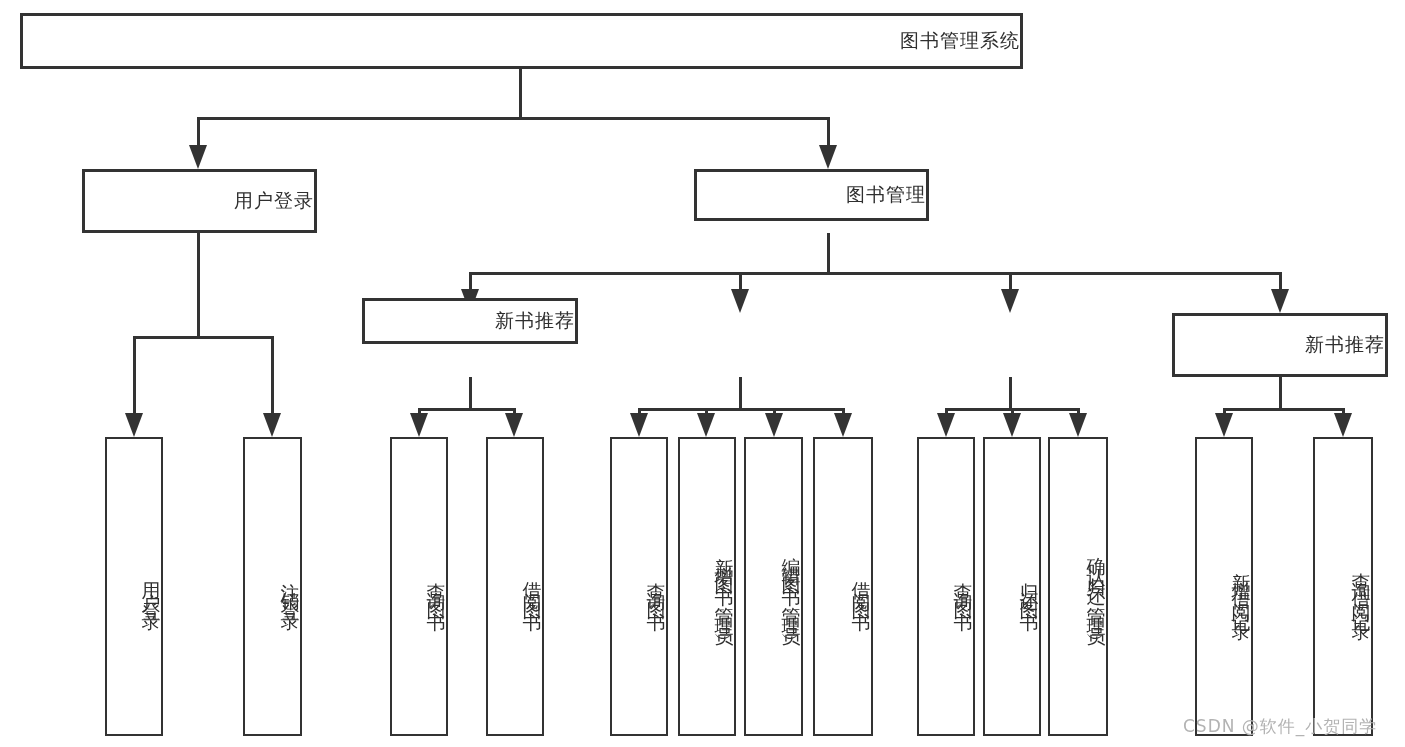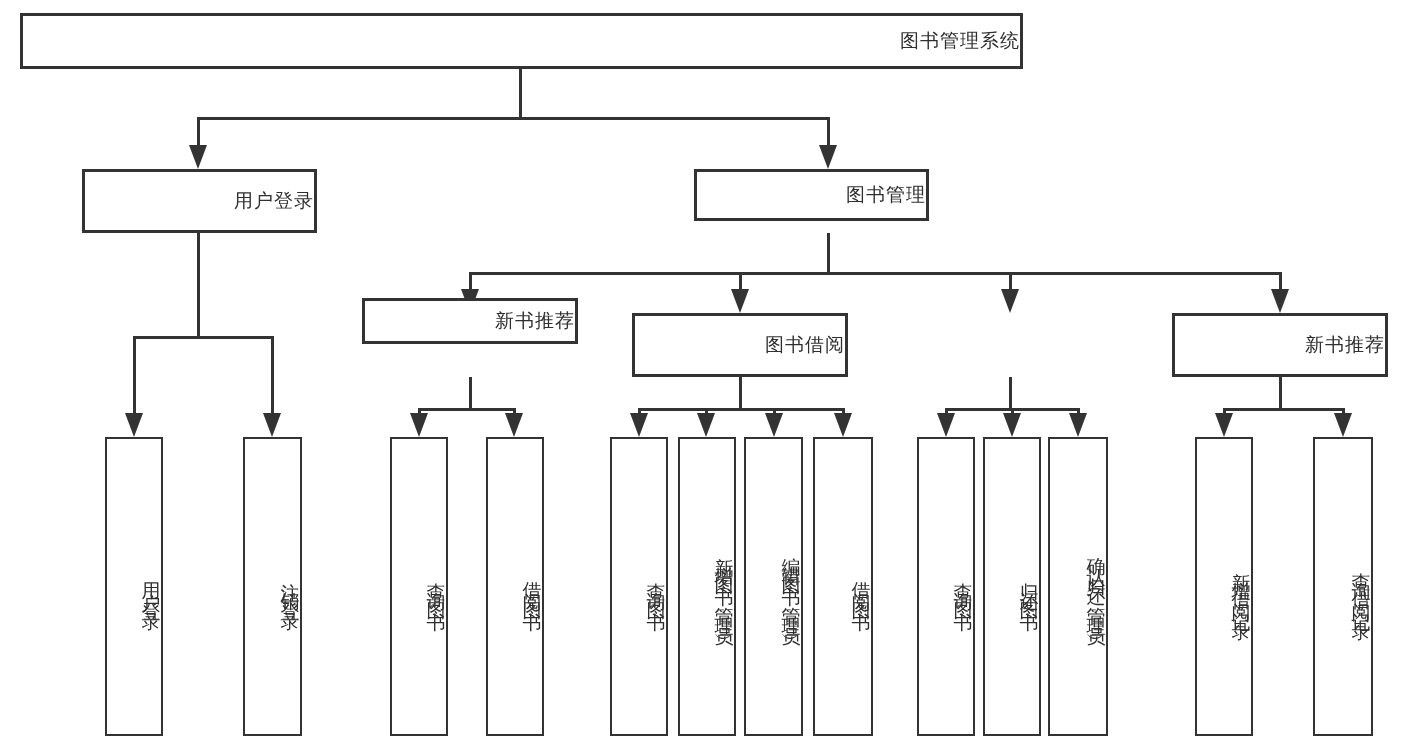--- a/index.html
+++ b/index.html
@@ -74,23 +74,20 @@
   <div class="vline" style="left:738.5px;top:272px;height:20px;"></div>
   <div class="ahead" style="left:731px;top:289px;"></div>
   <div class="vline" style="left:1008.5px;top:272px;height:20px;"></div>
   <div class="ahead" style="left:1001px;top:289px;"></div>
   <div class="vline" style="left:1278.5px;top:272px;height:20px;"></div>
   <div class="ahead" style="left:1271px;top:289px;"></div>
 
   <div class="box" style="left:362px;top:298px;width:216px;height:46px;">
     <span>新书推荐</span>
   </div>
-  <div class="box" style="left:632px;top:313px;width:216px;height:64px;">
-    <span>图书借阅</span>
-  </div>
   <div class="box" style="left:1172px;top:313px;width:216px;height:64px;">
     <span>新书推荐</span>
   </div>
 
   <div class="vline" style="left:468.5px;top:377px;height:34px;"></div>
   <div class="hline" style="left:417.5px;top:408px;width:98px;"></div>
   <div class="vline" style="left:417.5px;top:408px;height:8px;"></div>
   <div class="ahead" style="left:410px;top:413px;"></div>
   <div class="vline" style="left:512.5px;top:408px;height:8px;"></div>
   <div class="ahead" style="left:505px;top:413px;"></div>
@@ -152,14 +149,15 @@
   <div class="vline" style="left:1341.5px;top:408px;height:8px;"></div>
   <div class="ahead" style="left:1334px;top:413px;"></div>
 
   <div class="box leaf" style="left:1195px;top:437px;width:58px;height:299px;">
     <span class="vtext">新增借阅记录</span>
   </div>
   <div class="box leaf" style="left:1313px;top:437px;width:60px;height:299px;">
     <span class="vtext">查询借阅记录</span>
   </div>
 
+  <div class="watermark">CSDN @软件_小贺同学</div>
 
 </div>
 
 </body></html>

